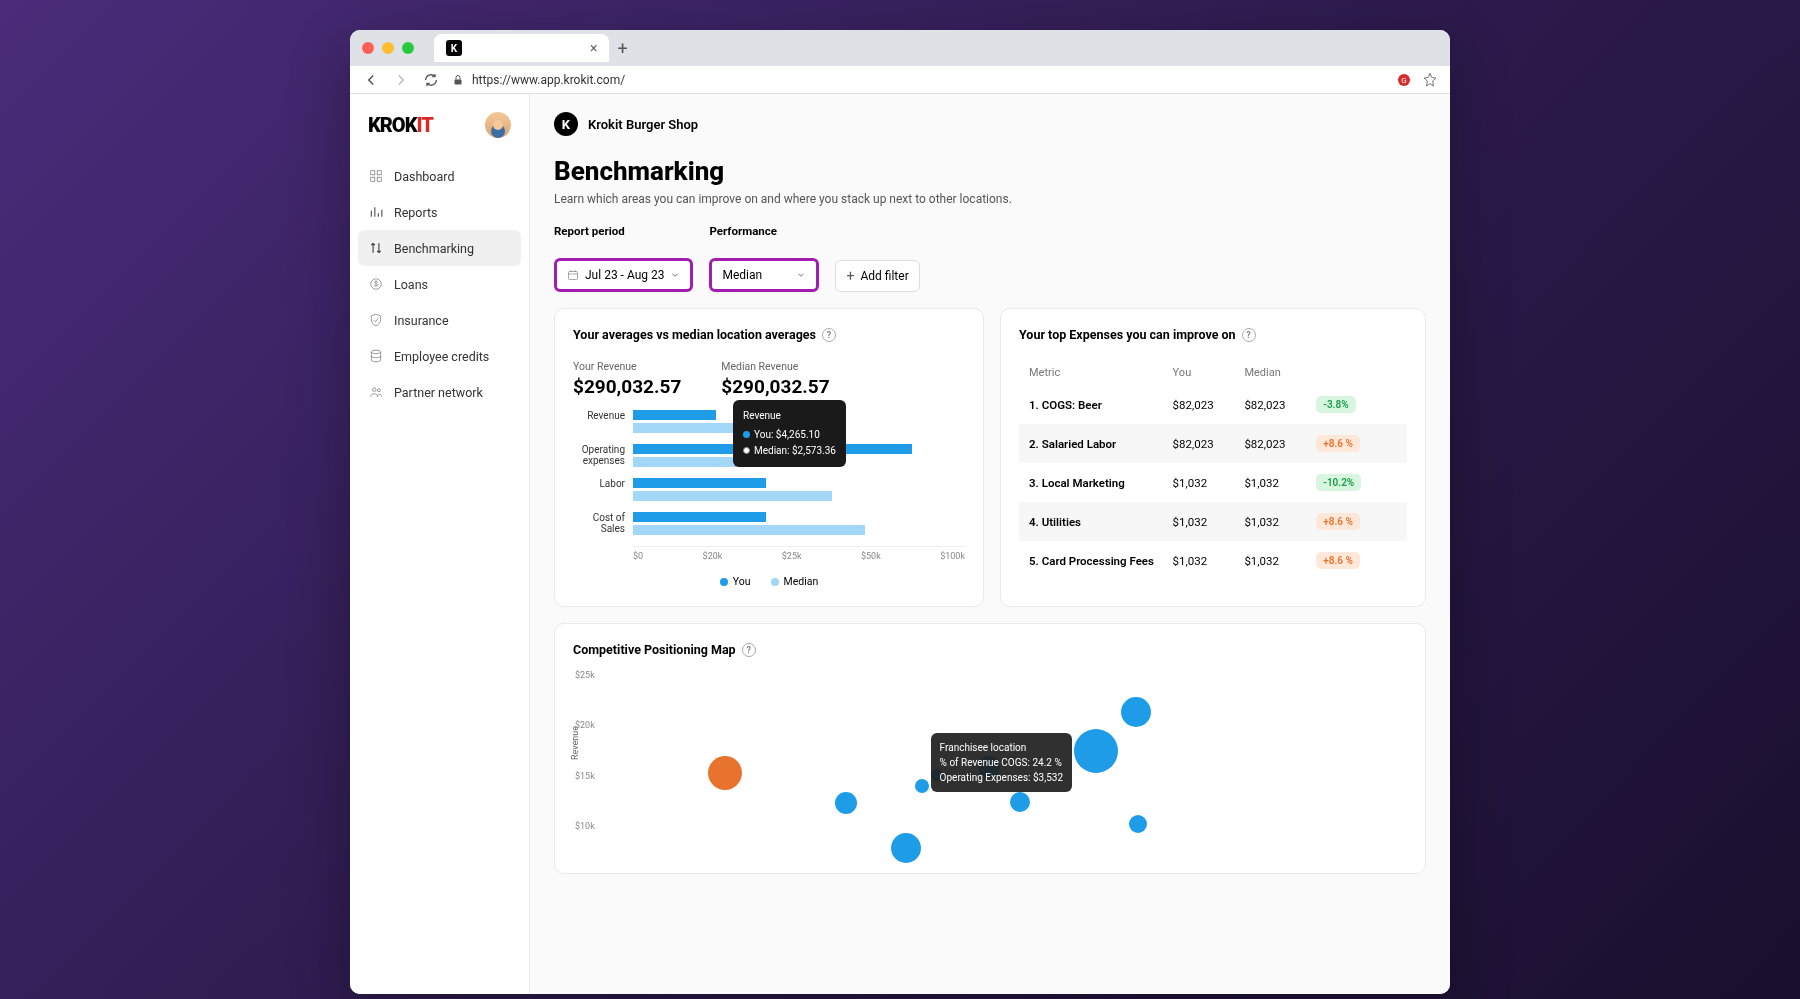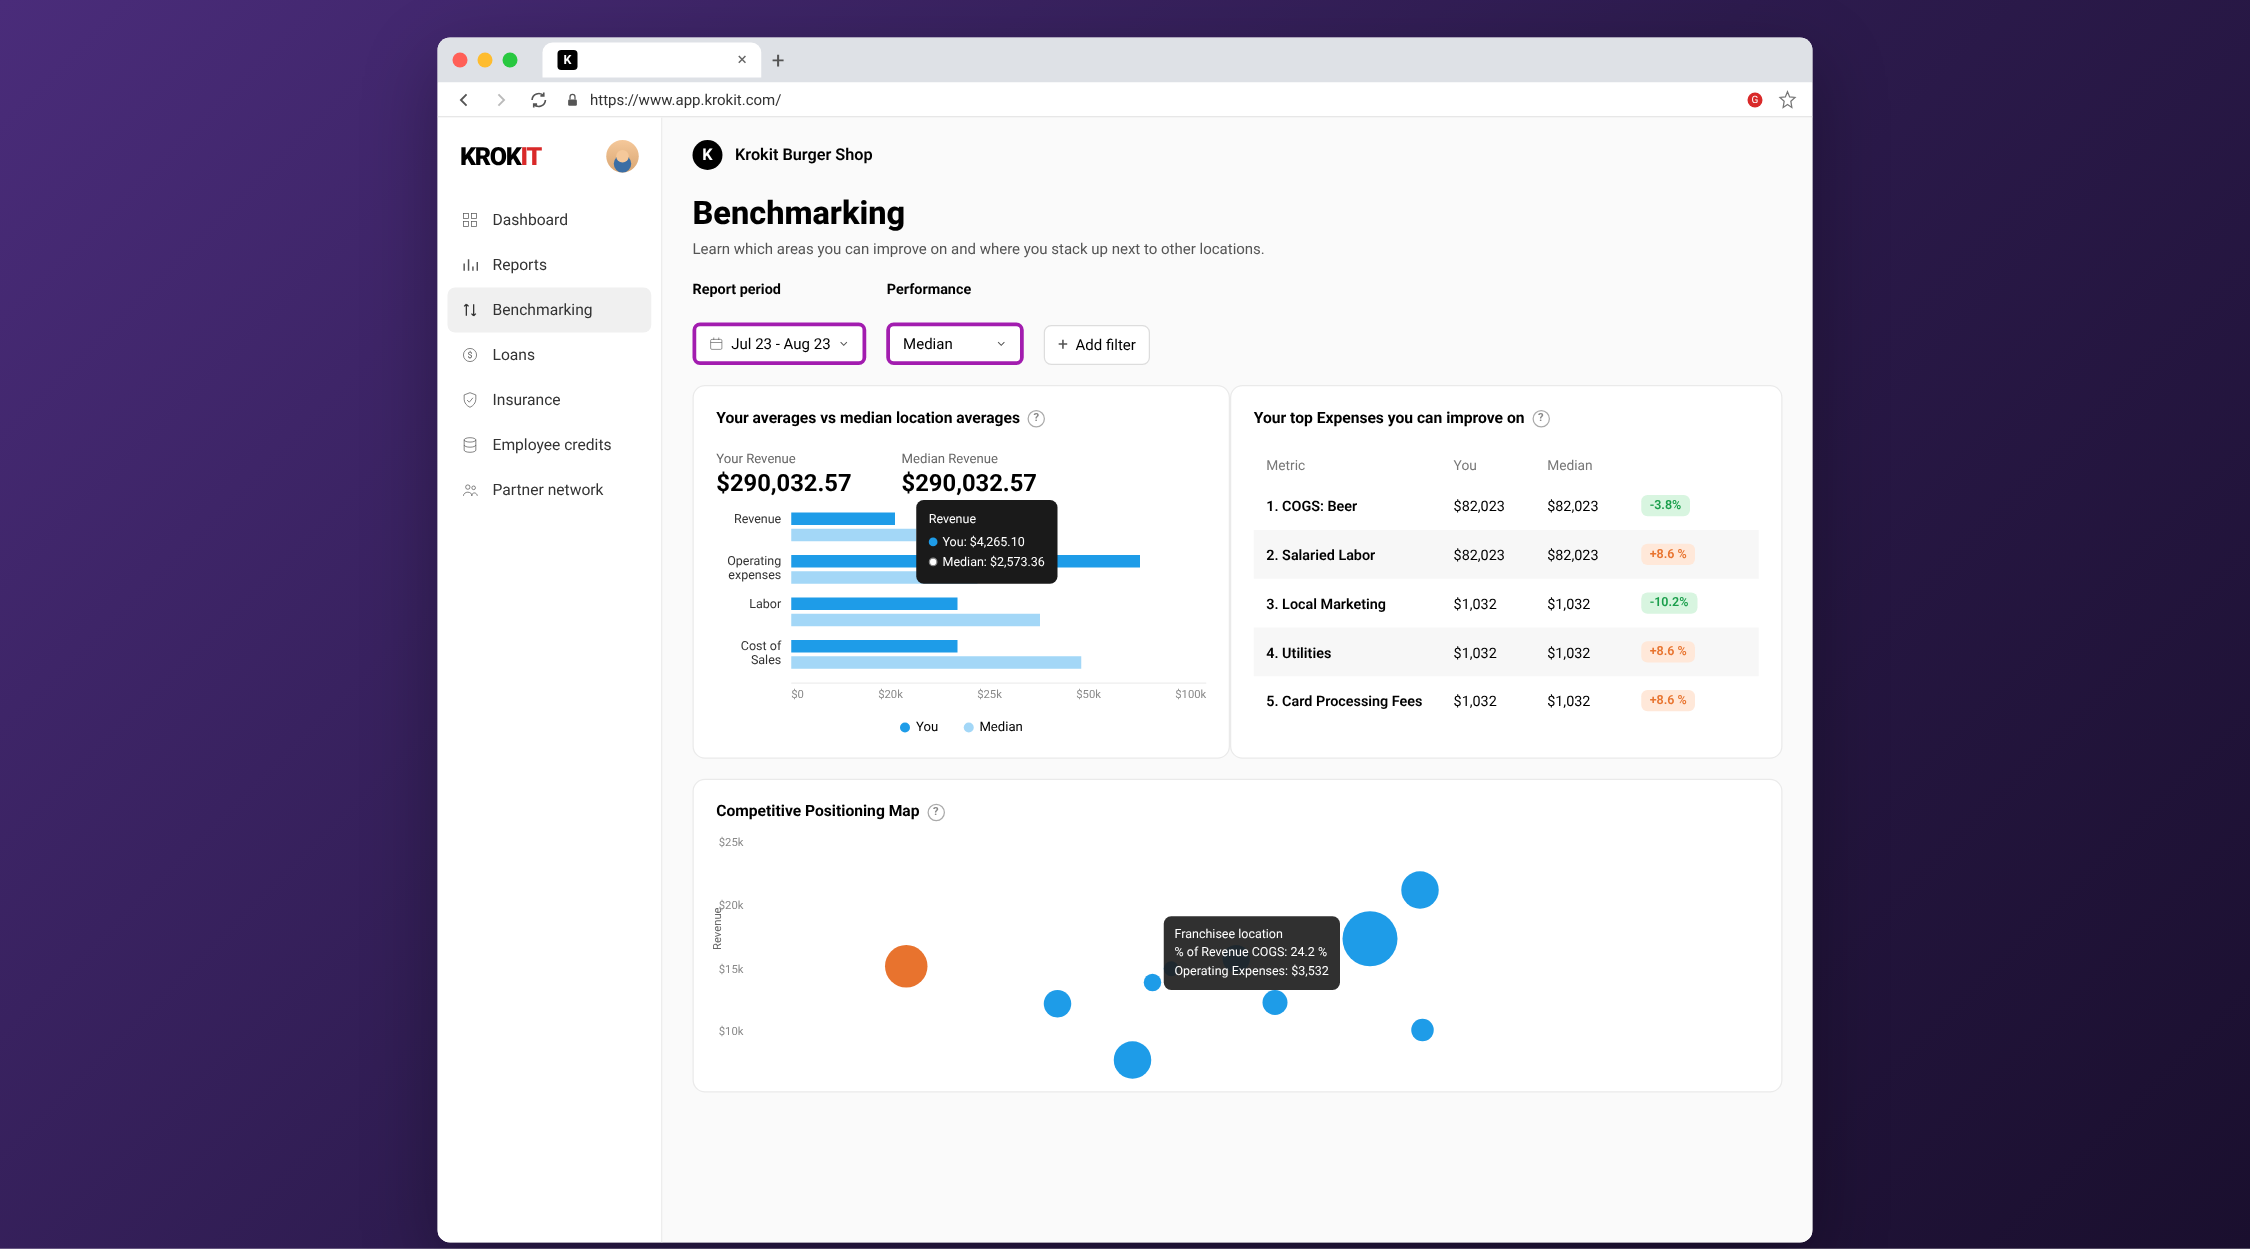--- a/index.html
+++ b/index.html
@@ -36,21 +36,21 @@
 .shop-row { display: flex; align-items: center; gap: 10px; margin-bottom: 20px; }
 .shop-icon { width: 24px; height: 24px; border-radius: 50%; background: #000; color: #fff; display: flex; align-items: center; justify-content: center; font-weight: bold; font-size: 13px; }
 .shop-name { font-size: 13px; font-weight: 600; }
 .page-title { font-size: 26px; font-weight: 800; margin-bottom: 6px; }
 .page-sub { font-size: 12px; color: #555; margin-bottom: 18px; }
 .filters { display: flex; gap: 16px; margin-bottom: 16px; }
 .filter-group { display: flex; flex-direction: column; gap: 20px; }
 .filter-label { font-size: 11.5px; font-weight: 700; }
 .select-box { border: 3px solid #a21caf; background: #fff; border-radius: 6px; padding: 7px 10px; font-size: 12px; display: flex; align-items: center; gap: 6px; min-width: 110px; }
 .add-filter-box { border: 1px solid #ddd; background: #fff; border-radius: 6px; padding: 7px 10px; font-size: 12px; display: flex; align-items: center; gap: 6px; align-self: flex-end; }
-.cards-row { display: flex; margin-bottom: 16px; }
+.cards-row { display: flex; gap: 16px; margin-bottom: 16px; }
 .card { background: #fff; border: 1px solid #eaeaea; border-radius: 10px; padding: 18px; }
 .card-left { flex: 0 0 430px; }
 .card-right { flex: 1; }
 .card-title { font-size: 12.5px; font-weight: 700; display: flex; align-items: center; gap: 6px; margin-bottom: 18px; }
 .help-icon { width: 14px; height: 14px; border-radius: 50%; border: 1px solid #aaa; display: inline-flex; align-items: center; justify-content: center; font-size: 9px; color: #888; }
 .rev-row { display: flex; gap: 40px; margin-bottom: 12px; }
 .rev-label { font-size: 10.5px; color: #666; margin-bottom: 2px; }
 .rev-value { font-size: 19px; font-weight: 700; }
 .bar-chart { position: relative; padding-left: 60px; }
 .bar-row { display: flex; align-items: flex-start; margin-bottom: 8px; }

